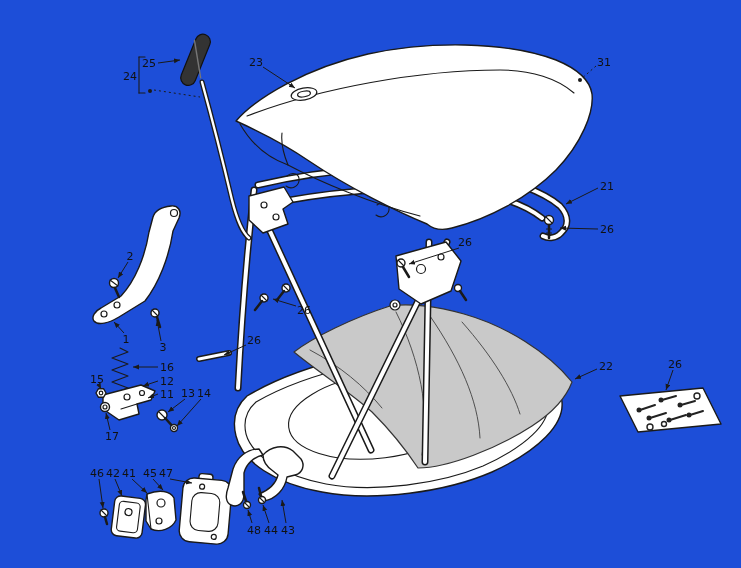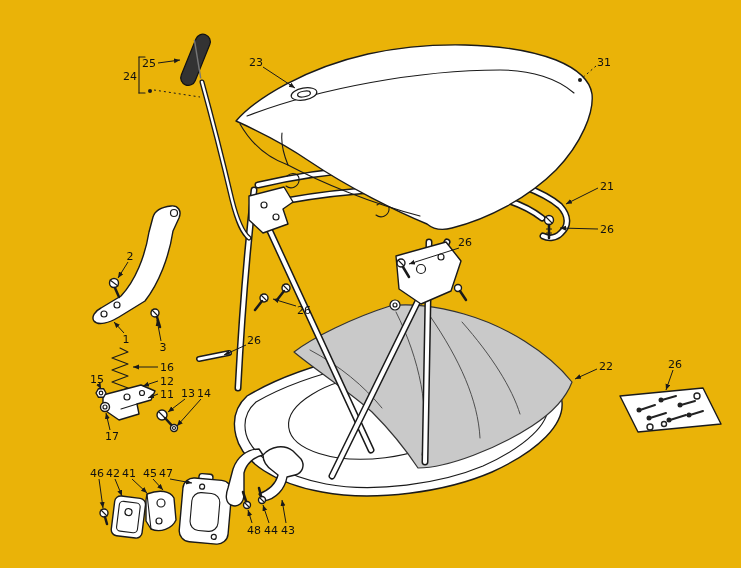--- a/index.html
+++ b/index.html
@@ -1,16 +1,16 @@
 <!DOCTYPE html>
 <html><head>
 <meta charset="utf-8">
 <style>
   html,body{margin:0;padding:0;background:#ffffff;}
-  .canvas{position:relative;width:741px;height:568px;background:#eab308;overflow:hidden;
+  .canvas{position:relative;width:741px;height:568px;background:#1d4ed8;overflow:hidden;
           font-family:"DejaVu Sans",sans-serif;text-align:right;}
   svg{display:block;}
   .part{fill:#ffffff;stroke:#1a1a1a;stroke-width:1.4;stroke-linejoin:round;}
   .thin{fill:none;stroke:#1a1a1a;stroke-width:1.1;stroke-linejoin:round;stroke-linecap:round;}
   .fold{fill:none;stroke:#4f4f4f;stroke-width:1;stroke-linecap:round;}
   .hole{fill:#ffffff;stroke:#1a1a1a;stroke-width:1.2;}
   .tube-o{fill:none;stroke:#1a1a1a;stroke-width:7;stroke-linecap:round;stroke-linejoin:round;}
   .tube-i{fill:none;stroke:#ffffff;stroke-width:4;stroke-linecap:round;stroke-linejoin:round;}
   .rod-o{fill:none;stroke:#1a1a1a;stroke-width:5;stroke-linecap:round;}
   .rod-i{fill:none;stroke:#ffffff;stroke-width:2.4;stroke-linecap:round;}

